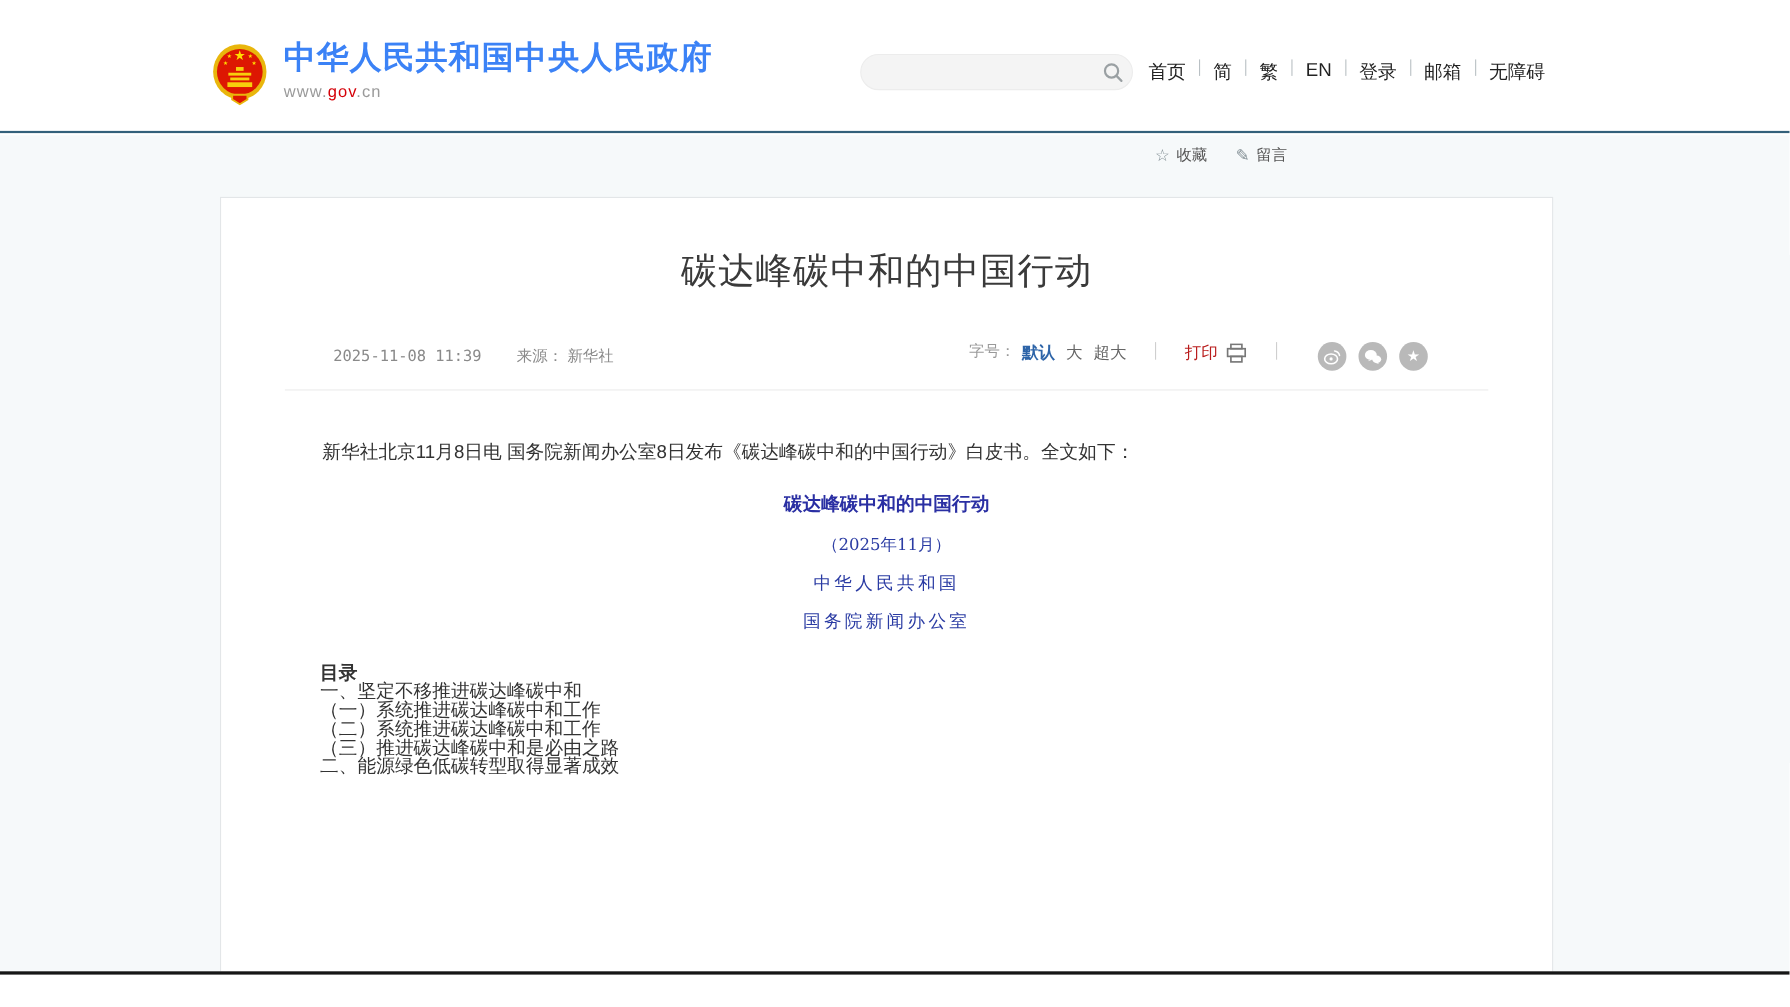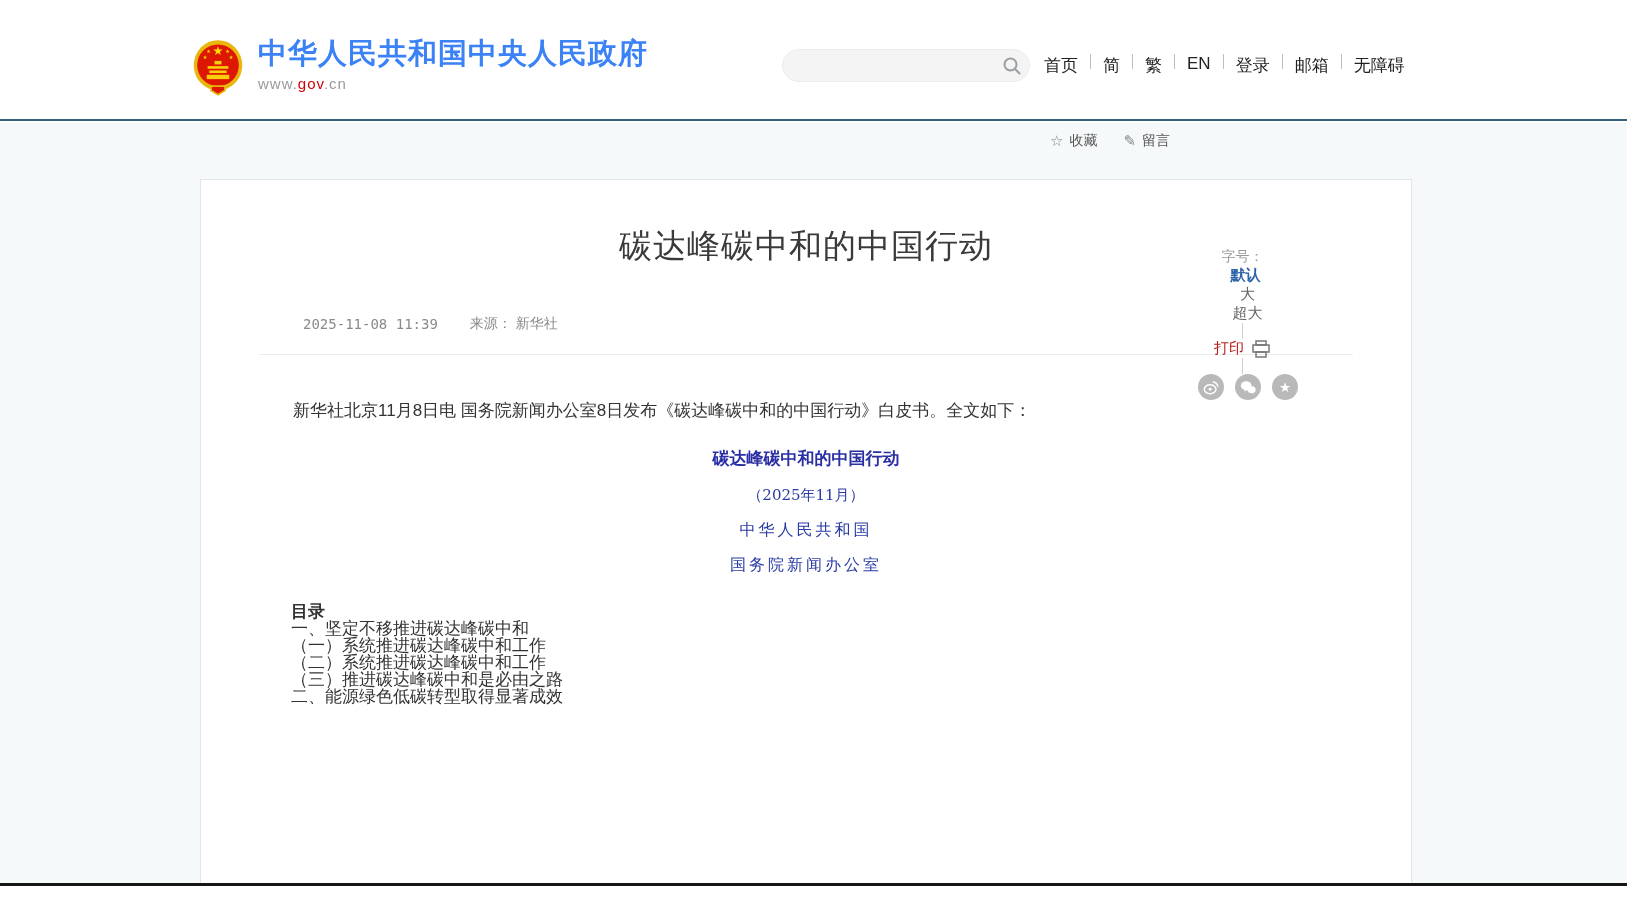--- a/index.html
+++ b/index.html
@@ -29,21 +29,21 @@
   .action-icon { font-size:15px; color:#7d8a90; margin-right:6px; }
 
   
   .card { position:absolute; left:200px; top:56px; width:1212px; height:1200px; background:#ffffff; border:1px solid #e3e6e8; padding:44px 58px 0 58px; }
   .article-title { text-align:center; font-size:33px; font-weight:500; color:#3a3a3a; letter-spacing:1px; }
   .meta-row { margin-top:42px; height:26px; display:flex; align-items:center; justify-content:space-between;margin-left:44px; }
   .meta-left { display:flex; align-items:center; }
   .meta-date { font-family:"DejaVu Sans Mono", monospace; font-size:14px; color:#8a8a8a; }
   .meta-source { margin-left:32px; font-size:14px; color:#8a8a8a; }
   .meta-source .src-val { color:#8a8a8a; margin-left:4px; }
-  .meta-right { display:flex; align-items:center; padding-right:55px;flex-direction:column; }
+  .meta-right { display:flex; align-items:flex-start; padding-right:55px; }
   .fs-label { font-size:14px; color:#999; }
   .fs-opt { font-size:15px; color:#666; margin-left:10px; cursor:pointer; }
   .fs-opt.active { color:#2d64a8; font-weight:bold; margin-left:6px; }
   .meta-sep { display:inline-block; width:0; height:16px; border-left:1px solid #cfcfcf; margin:0 26px; }
   .print-btn { display:flex; align-items:center; font-size:15px; color:#b91c1c; cursor:pointer; }
   .print-btn svg { margin-left:7px; }
   .share-icons { display:flex; align-items:center; }
   .circle-icon { width:26px; height:26px; border-radius:50%; background:#b9b9b9; display:flex; align-items:center; justify-content:center; cursor:pointer; margin-left:11px; }
   .meta-divider { margin-top:17px; border-top:1px solid #ececec; }
 

